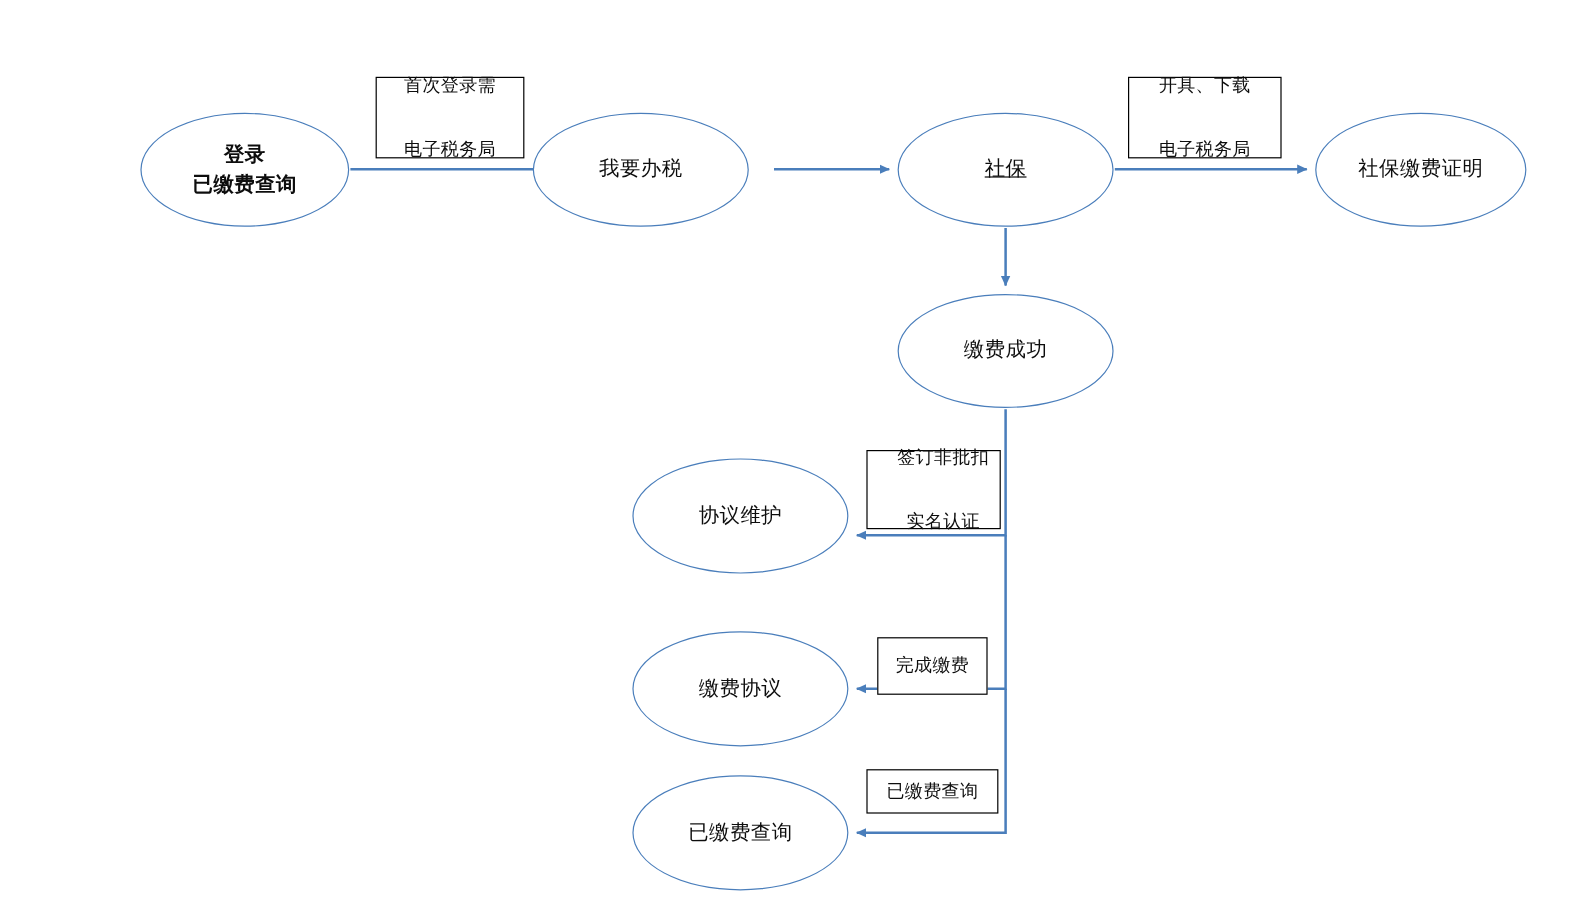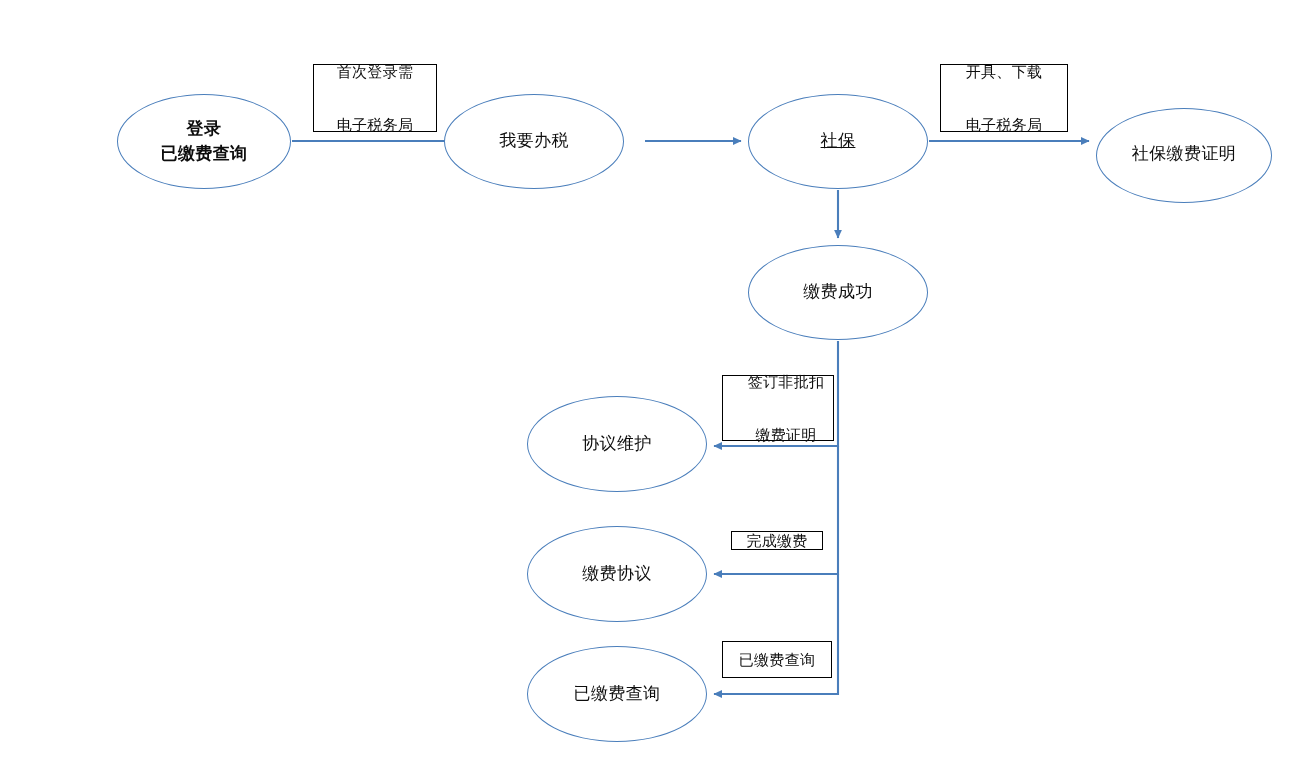--- a/index.html
+++ b/index.html
@@ -99,50 +99,50 @@
       <div class="node" style="left: 117px; top: 94px; width: 174px; height: 95px; border-color: rgb(74, 126, 187); font-weight: bold;">
         <span class="node-line">登录</span>
         <span class="node-line">已缴费查询</span>
       </div>
       <div class="node" style="left: 444px; top: 94px; width: 180px; height: 95px; border-color: rgb(74, 126, 187);">
         <span class="node-line">我要办税</span>
       </div>
       <div class="node" style="left: 748px; top: 94px; width: 180px; height: 95px; border-color: rgb(74, 126, 187); text-decoration: underline;">
         <span class="node-line">社保</span>
       </div>
-      <div class="node" style="left: 1096px; top: 108px; width: 176px; height: 95px; border-color: rgb(74, 126, 187); font-family: Liberation Mono, monospace;">
+      <div class="node" style="left: 1096px; top: 94px; width: 176px; height: 95px; border-color: rgb(74, 126, 187);">
         <span class="node-line">社保缴费证明</span>
       </div>
       <div class="node" style="left: 748px; top: 245px; width: 180px; height: 95px; border-color: rgb(74, 126, 187);">
         <span class="node-line">缴费成功</span>
       </div>
-      <div class="node" style="left: 527px; top: 396px; width: 180px; height: 96px; border-color: rgb(74, 126, 187);">
+      <div class="node" style="left: 527px; top: 382px; width: 180px; height: 96px; border-color: rgb(74, 126, 187);">
         <span class="node-line">协议维护</span>
       </div>
       <div class="node" style="left: 527px; top: 526px; width: 180px; height: 96px; border-color: rgb(74, 126, 187);">
         <span class="node-line">缴费协议</span>
       </div>
       <div class="node" style="left: 527px; top: 646px; width: 180px; height: 96px; border-color: rgb(74, 126, 187);">
         <span class="node-line">已缴费查询</span>
       </div>
     </div>
   <div id="labels-layer">
       <div class="edge-label" style="left: 313px; top: 64px; width: 124px; height: 68px; border-color: rgb(0, 0, 0);">
         <span class="edge-label-line">首次登录需</span>
         <span class="edge-label-line">电子税务局</span>
       </div>
       <div class="edge-label" style="left: 940px; top: 64px; width: 128px; height: 68px; border-color: rgb(0, 0, 0); text-align: center;">
         <span class="edge-label-line">开具、下载</span>
         <span class="edge-label-line">电子税务局</span>
       </div>
       <div class="edge-label" style="left: 722px; top: 375px; width: 112px; height: 66px; border-color: rgb(0, 0, 0); padding-left: 16px;">
         <span class="edge-label-line">签订非批扣</span>
-        <span class="edge-label-line">缴费证明</span>
+        <span class="edge-label-line">实名认证</span>
       </div>
-      <div class="edge-label" style="left: 731px; top: 531px; width: 92px; height: 19px; border-color: rgb(0, 0, 0);">
+      <div class="edge-label" style="left: 731px; top: 531px; width: 92px; height: 48px; border-color: rgb(0, 0, 0);">
         <span class="edge-label-line">完成缴费</span>
       </div>
       <div class="edge-label" style="left: 722px; top: 641px; width: 110px; height: 37px; border-color: rgb(0, 0, 0);">
         <span class="edge-label-line">已缴费查询</span>
       </div>
     </div>
 
 </div>
 
 </body></html>

